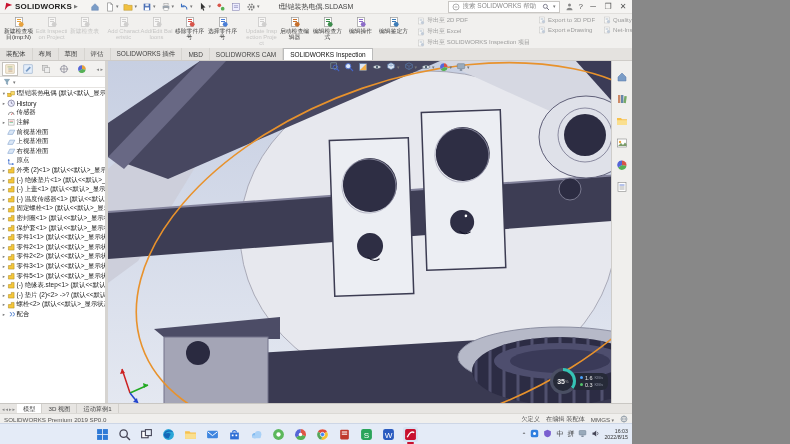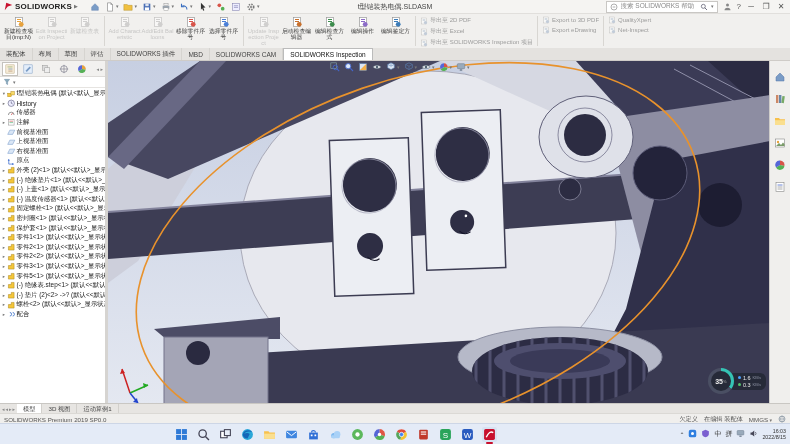--- a/index.html
+++ b/index.html
@@ -1,16 +1,16 @@
 <!DOCTYPE html>
 <html style="--overlay-teal: #35c4b5; --taskbar-bg: #e4ebf7;"><head>
 <meta charset="utf-8">
 <style>
   html,body{margin:0;padding:0;background:#888;}
-  #app{position:relative;width:790px;height:444px;overflow:hidden;
+  #app{position:relative;width:632px;height:444px;overflow:hidden;
        font-family:"Liberation Sans", sans-serif;background:#0f172a;
        -webkit-font-smoothing:antialiased;}
   
   .titlebar{position:absolute;top:0;left:0;right:0;height:13px;background:#f5f4f2;
             border-bottom:1px solid #e1dfdc;display:flex;align-items:center;font-size:7px;color:#333;}
   .sw-logo{display:flex;align-items:center;gap:2px;padding:0 4px;}
   .sw-logo .flag{width:9px;height:9px;}
   .sw-logo .lt{font-weight:bold;font-size:8px;color:#222;letter-spacing:.2px;}
   .qa{display:flex;align-items:center;gap:5px;margin-left:8px;}
   .qa .qi{display:flex;align-items:center;gap:1px;}

